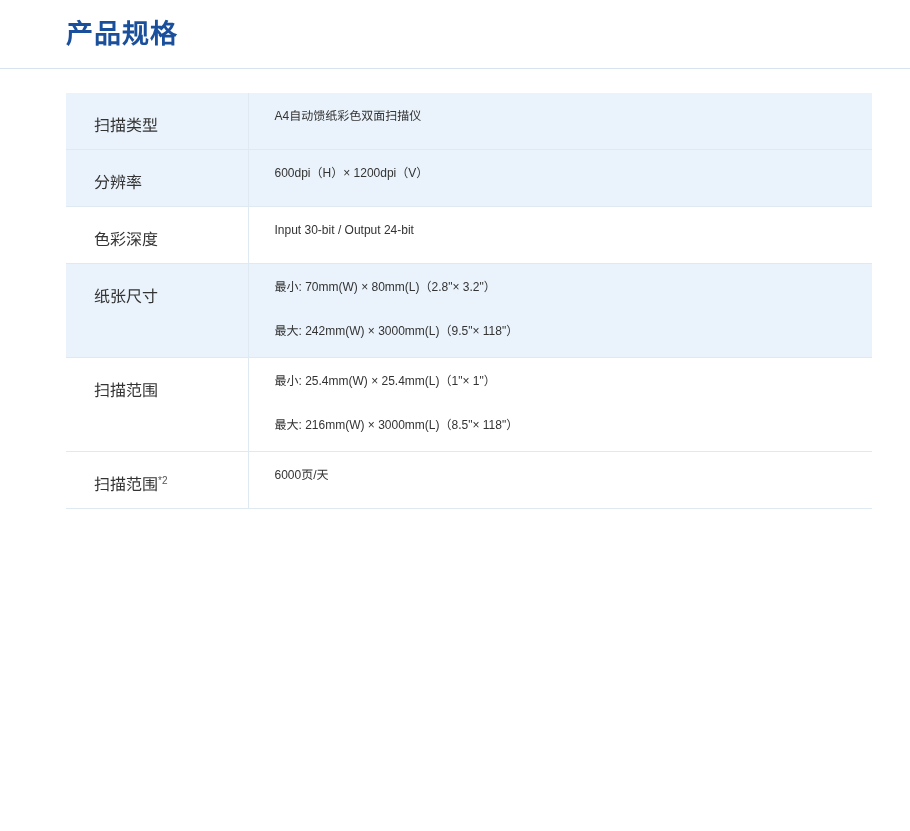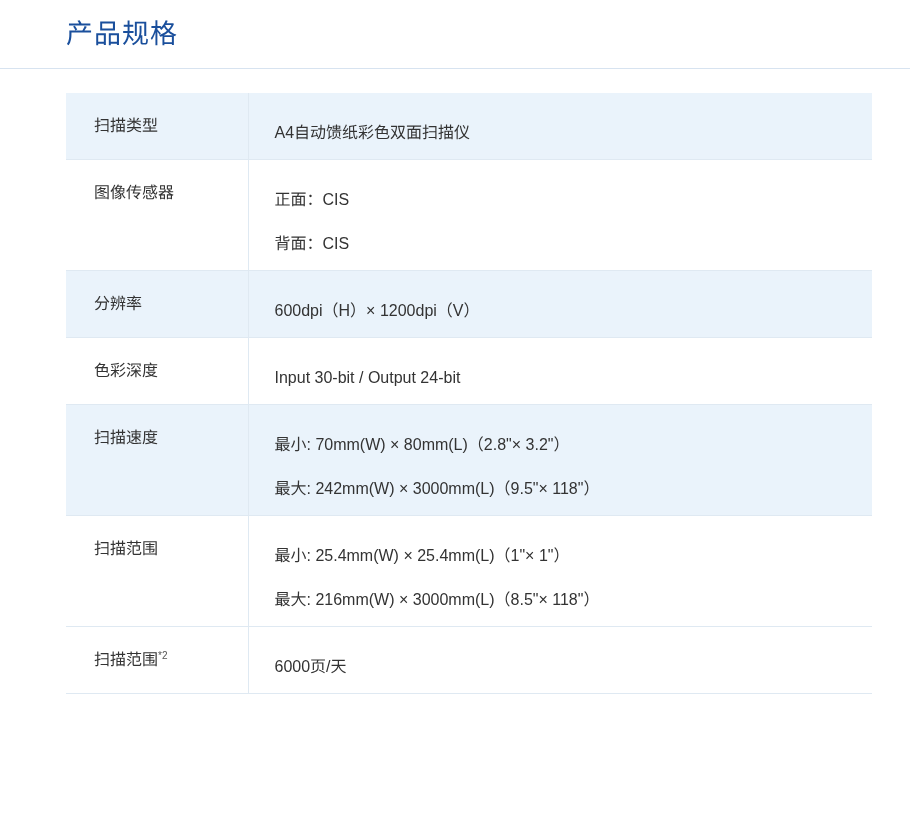--- a/index.html
+++ b/index.html
@@ -18,21 +18,21 @@
     position: relative;
     width: 910px;
     height: 831px;
     box-sizing: border-box;
   }
   .title-block {
     padding: 14px 0 0 66px;
   }
   .page-title {
     font-size: 27px;
-    font-weight: normal;
+    font-weight: bold;
     color: #1a4f9c;
     letter-spacing: 1px;
     line-height: 40px;
     margin: 0;
   }
   .title-rule {
     margin: 14px 0 0 0;
     height: 1px;
     background: #d7e3f0;
     width: 910px;
@@ -54,22 +54,22 @@
     border-bottom: 1px solid #dfe9f2;
     padding: 0;
   }
   .spec-table td.label {
     padding: 19px 0 13px 28px;
     font-size: 16px;
     color: #333;
     white-space: nowrap;
   }
   .spec-table td.value {
-    padding: 27px 10px 13px 26px;
-    font-size: 16px;
+    padding: 10px 10px 13px 26px;
+    font-size: 12px;
     color: #333;
     border-left: 1px solid #dfe9f2;
   }
   .val-line {
     line-height: 20px;
     padding: 3px 0;
   }
   .val-line + .val-line {
     margin-top: 18px;
   }
@@ -101,29 +101,20 @@
 
       <tr class="row-odd">
         <td class="label">
           <span class="label-inner">扫描类型</span>
         </td>
         <td class="value">
           <div class="val-line">A4自动馈纸彩色双面扫描仪</div>
         </td>
       </tr>
 
-      <tr class="row-even">
-        <td class="label">
-          <span class="label-inner">图像传感器</span>
-        </td>
-        <td class="value">
-          <div class="val-line">正面：CIS</div>
-          <div class="val-line">背面：CIS</div>
-        </td>
-      </tr>
 
       <tr class="row-odd">
         <td class="label">
           <span class="label-inner">分辨率</span>
         </td>
         <td class="value">
           <div class="val-line">600dpi（H）× 1200dpi（V）</div>
         </td>
       </tr>
 
@@ -133,21 +124,21 @@
         </td>
         <td class="value">
           <div class="val-line">Input 30-bit / Output 24-bit</div>
         </td>
       </tr>
 
 
 
       <tr class="row-odd">
         <td class="label">
-          <span class="label-inner">扫描速度</span>
+          <span class="label-inner">纸张尺寸</span>
         </td>
         <td class="value">
           <div class="val-line">最小: 70mm(W) × 80mm(L)（2.8"× 3.2"）</div>
           <div class="val-line">最大: 242mm(W) × 3000mm(L)（9.5"× 118"）</div>
         </td>
       </tr>
 
       <tr class="row-even">
         <td class="label">
           <span class="label-inner">扫描范围</span>

